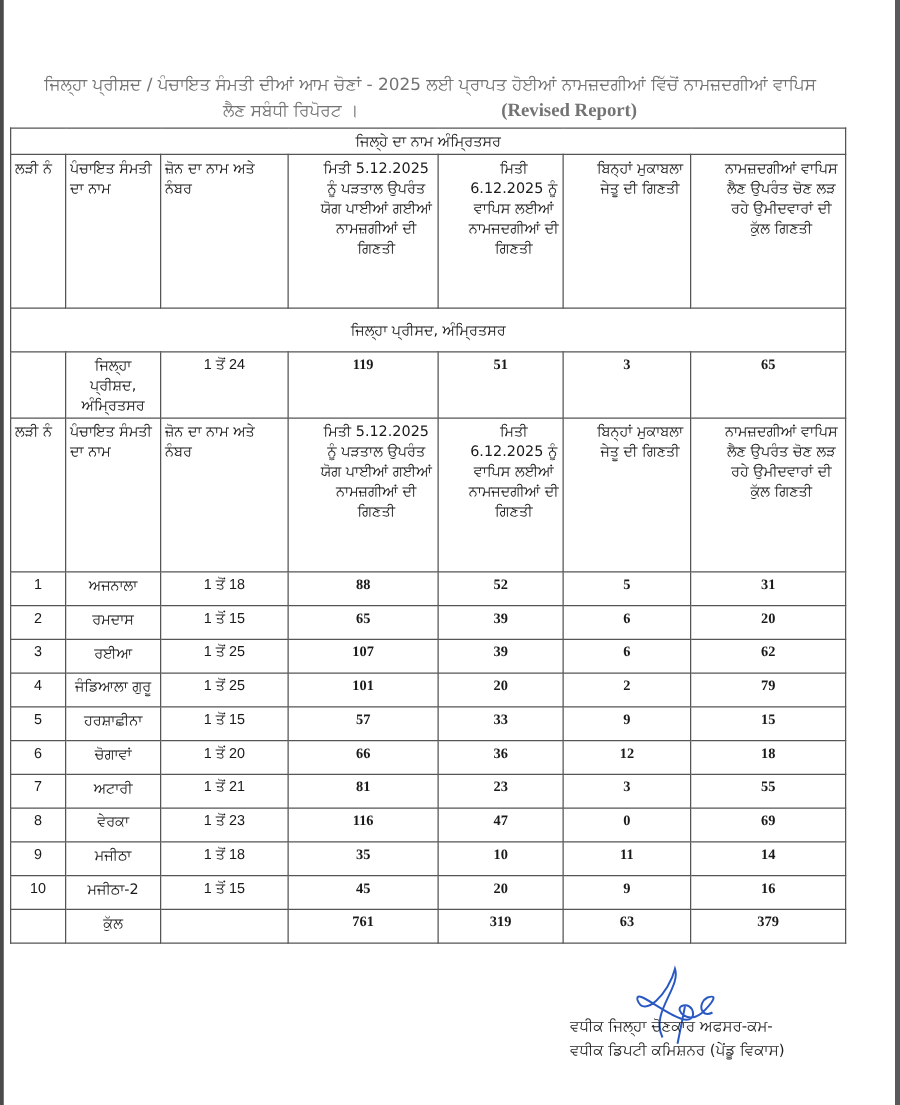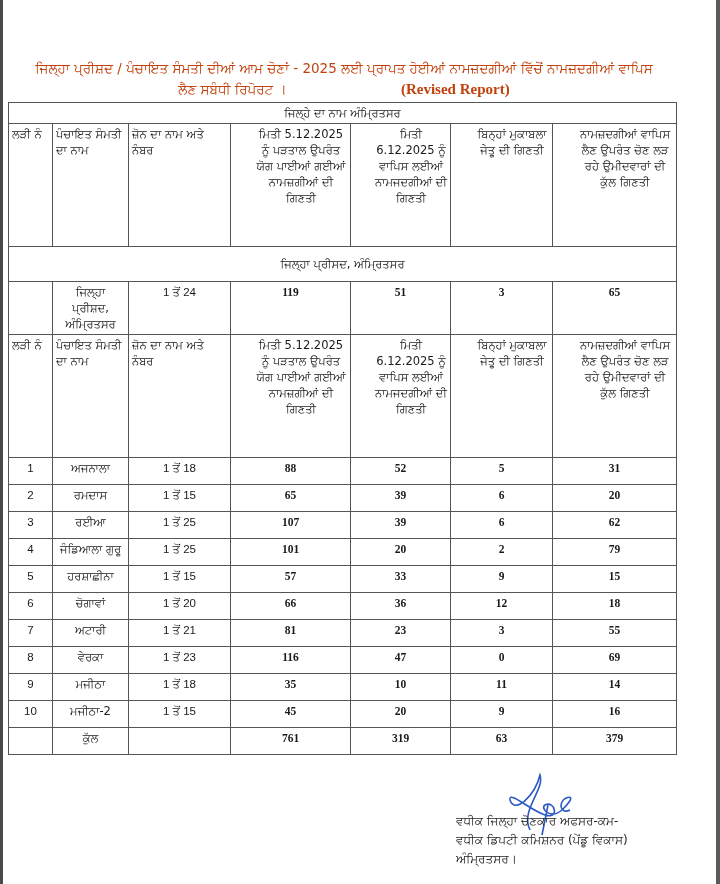--- a/index.html
+++ b/index.html
@@ -4,21 +4,21 @@
 <style>
   html, body { margin: 0; padding: 0; }
   body {
     width: 720px; height: 884px; background: #ffffff; position: relative; overflow: hidden;
     font-family: "DejaVu Sans", sans-serif; color: #1a1a1a;
   }
   .edge-left { position: absolute; left: 0; top: 0; width: 3px; height: 884px; background: #4a4a4a; }
   .edge-right { position: absolute; left: 716px; top: 0; width: 4px; height: 884px; background: #5a5a5a; }
   .title {
     position: absolute; left: 8px; top: 58px; width: 672px; text-align: center;
-    font-size: 13.5px; line-height: 21px; font-weight: 500; color: #c2410c;
+    font-size: 13.5px; line-height: 21px; font-weight: 500; color: #737373;
   }
   .title .revised { font-family: "Liberation Serif", serif; font-weight: bold; font-size: 15px; margin-left: 110px; }
   table.report {
     position: absolute; left: 8px; top: 102px; width: 668px; border-collapse: collapse;
     table-layout: fixed;
   }
   table.report td {
     border: 1px solid #555; padding: 2px 3px; vertical-align: top; font-size: 11.5px; line-height: 16px;
   }
   .hdr td { height: 118px; }
@@ -211,14 +211,13 @@
 </tbody>
   </table>
 
 <svg class="signature" viewBox="0 0 100 70">
   <path id="sig-path" d="M30 60 C 20 40, 45 20, 40 5 C 35 25, 15 45, 10 30 C 8 20, 30 40, 45 45 C 60 50, 55 30, 45 35 C 40 38, 50 50, 62 40 C 70 32, 75 25, 66 28 C 58 32, 60 45, 70 40 M 48 35 L 42 65" fill="none" stroke-width="1.6" stroke="#2b59c3"></path>
 </svg>
 
 <div class="sign">
   <div>ਵਧੀਕ ਜਿਲ੍ਹਾ ਚੋਣਕਾਰ ਅਫਸਰ-ਕਮ-</div>
   <div>ਵਧੀਕ ਡਿਪਟੀ ਕਮਿਸ਼ਨਰ (ਪੇਂਡੂ ਵਿਕਾਸ)</div>
-  <div>ਅੰਮ੍ਰਿਤਸਰ।</div>
 </div>
 
 </body></html>

